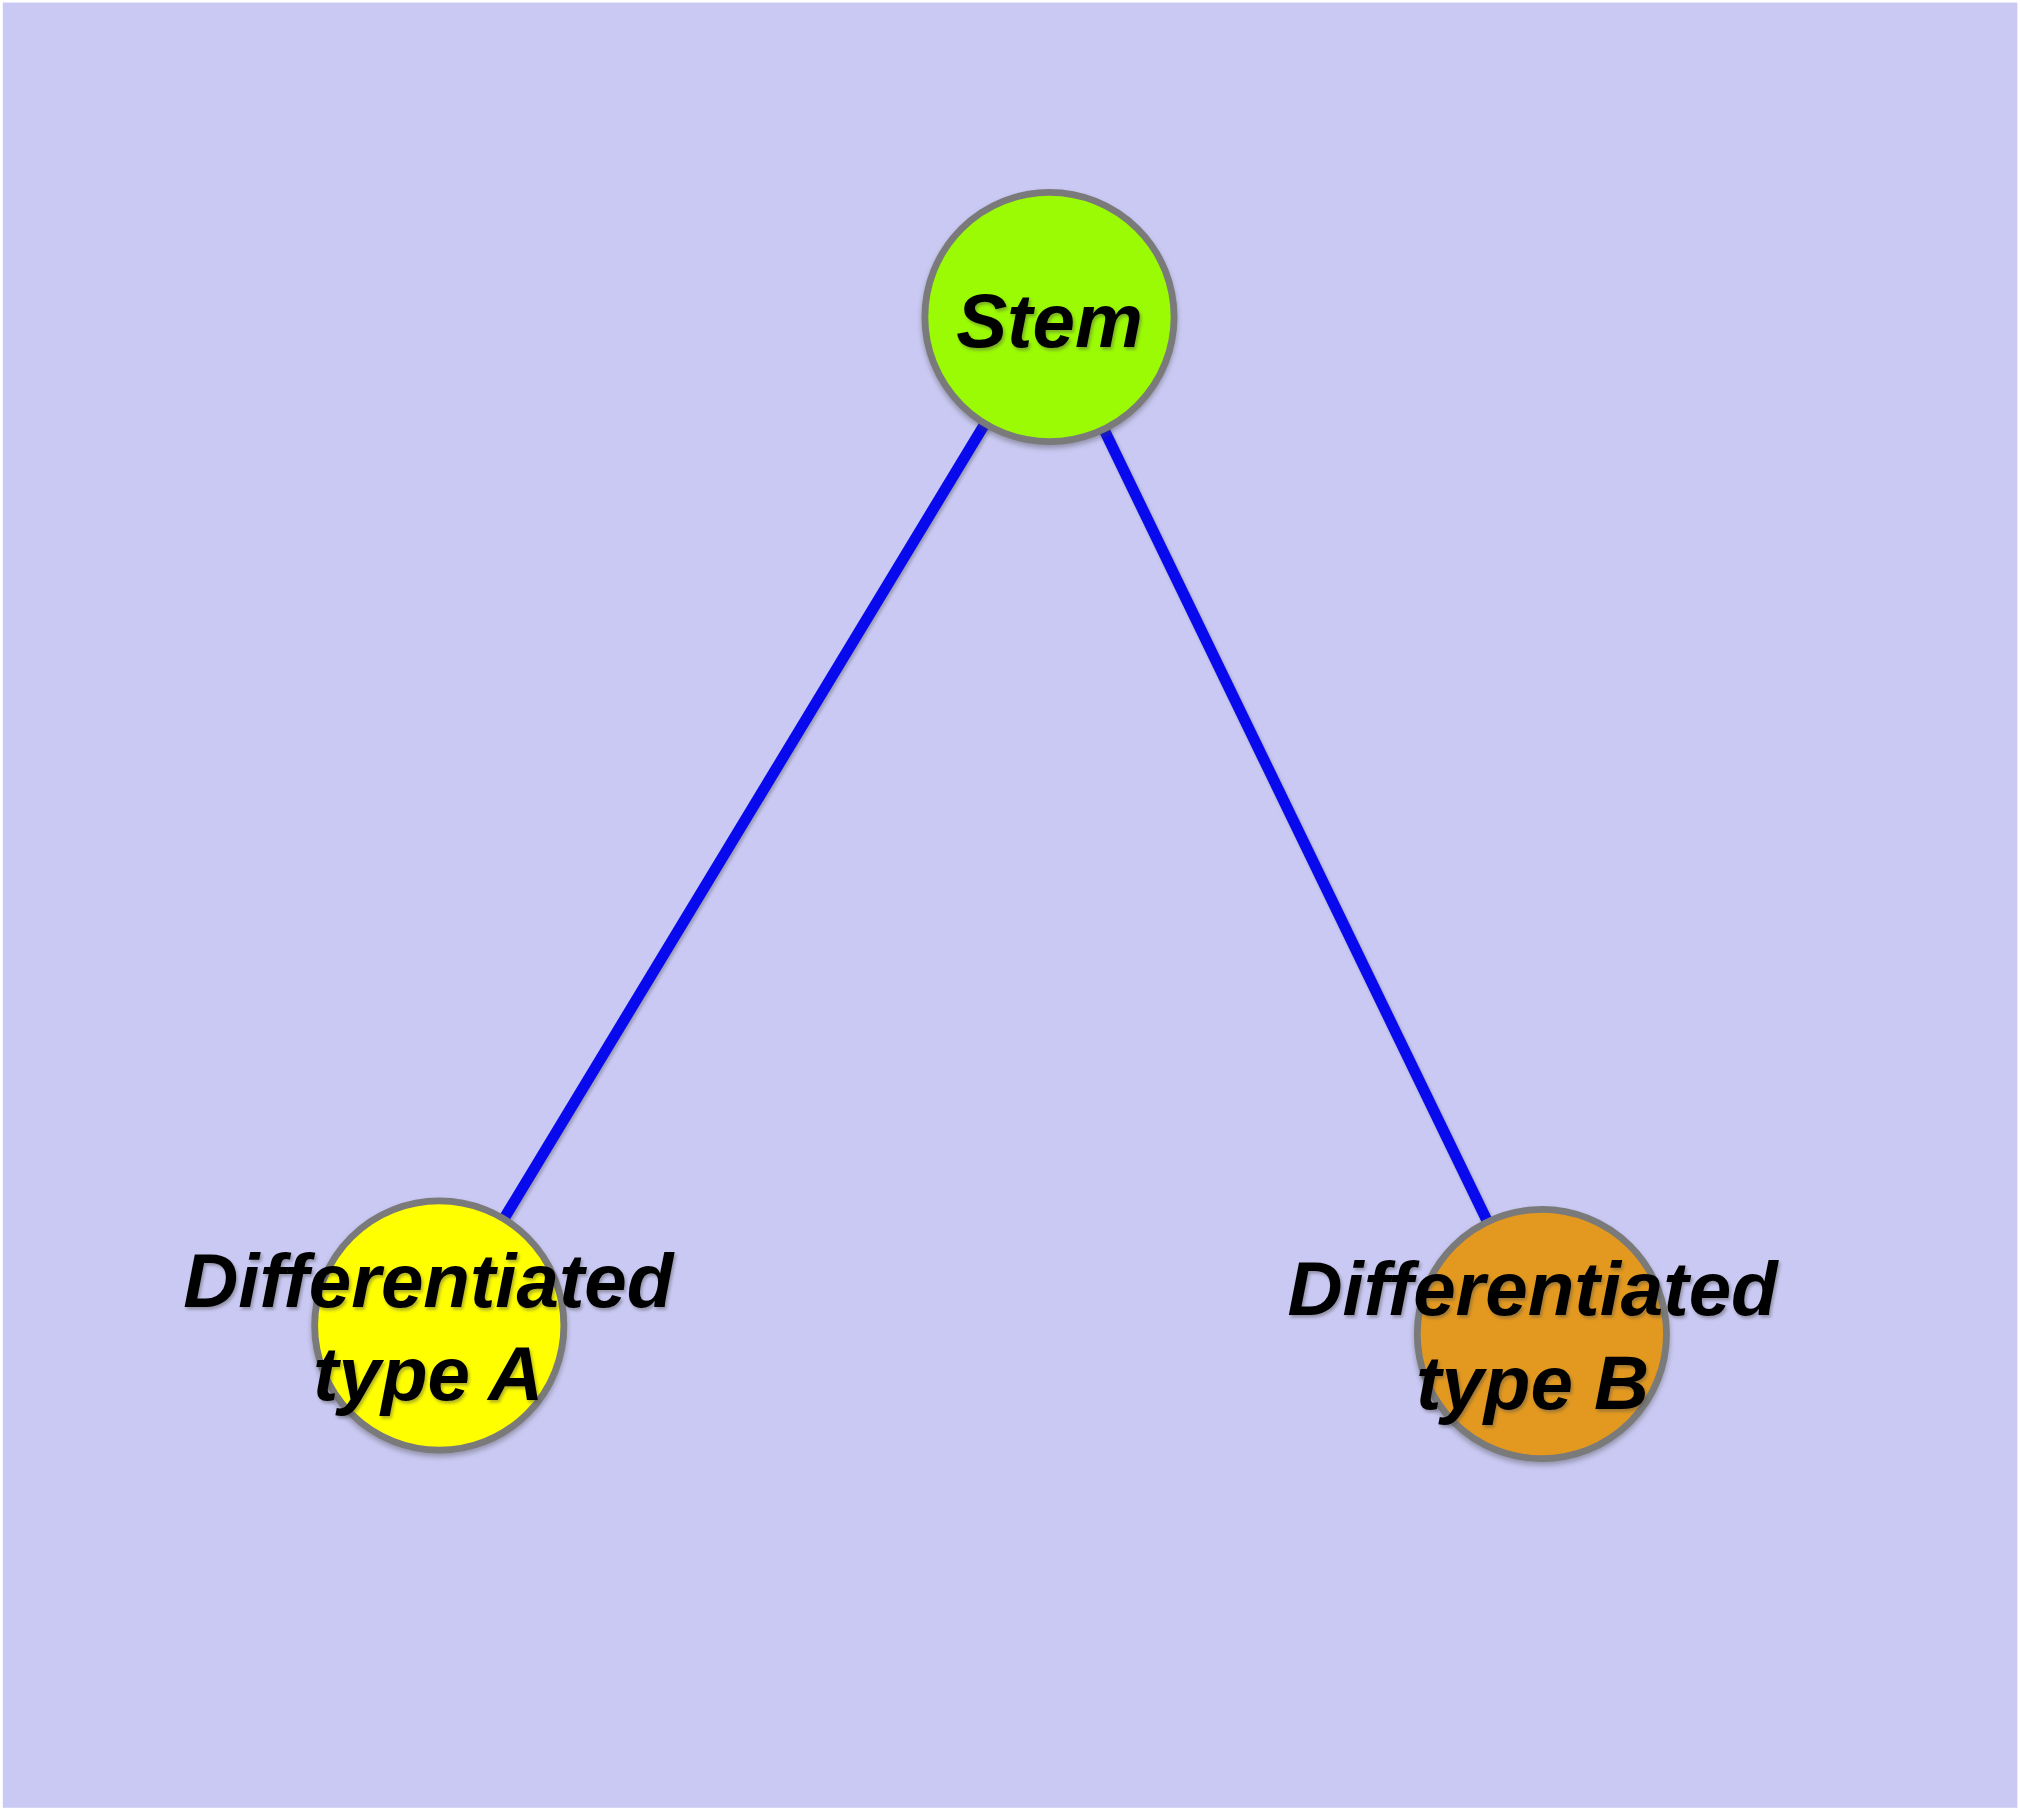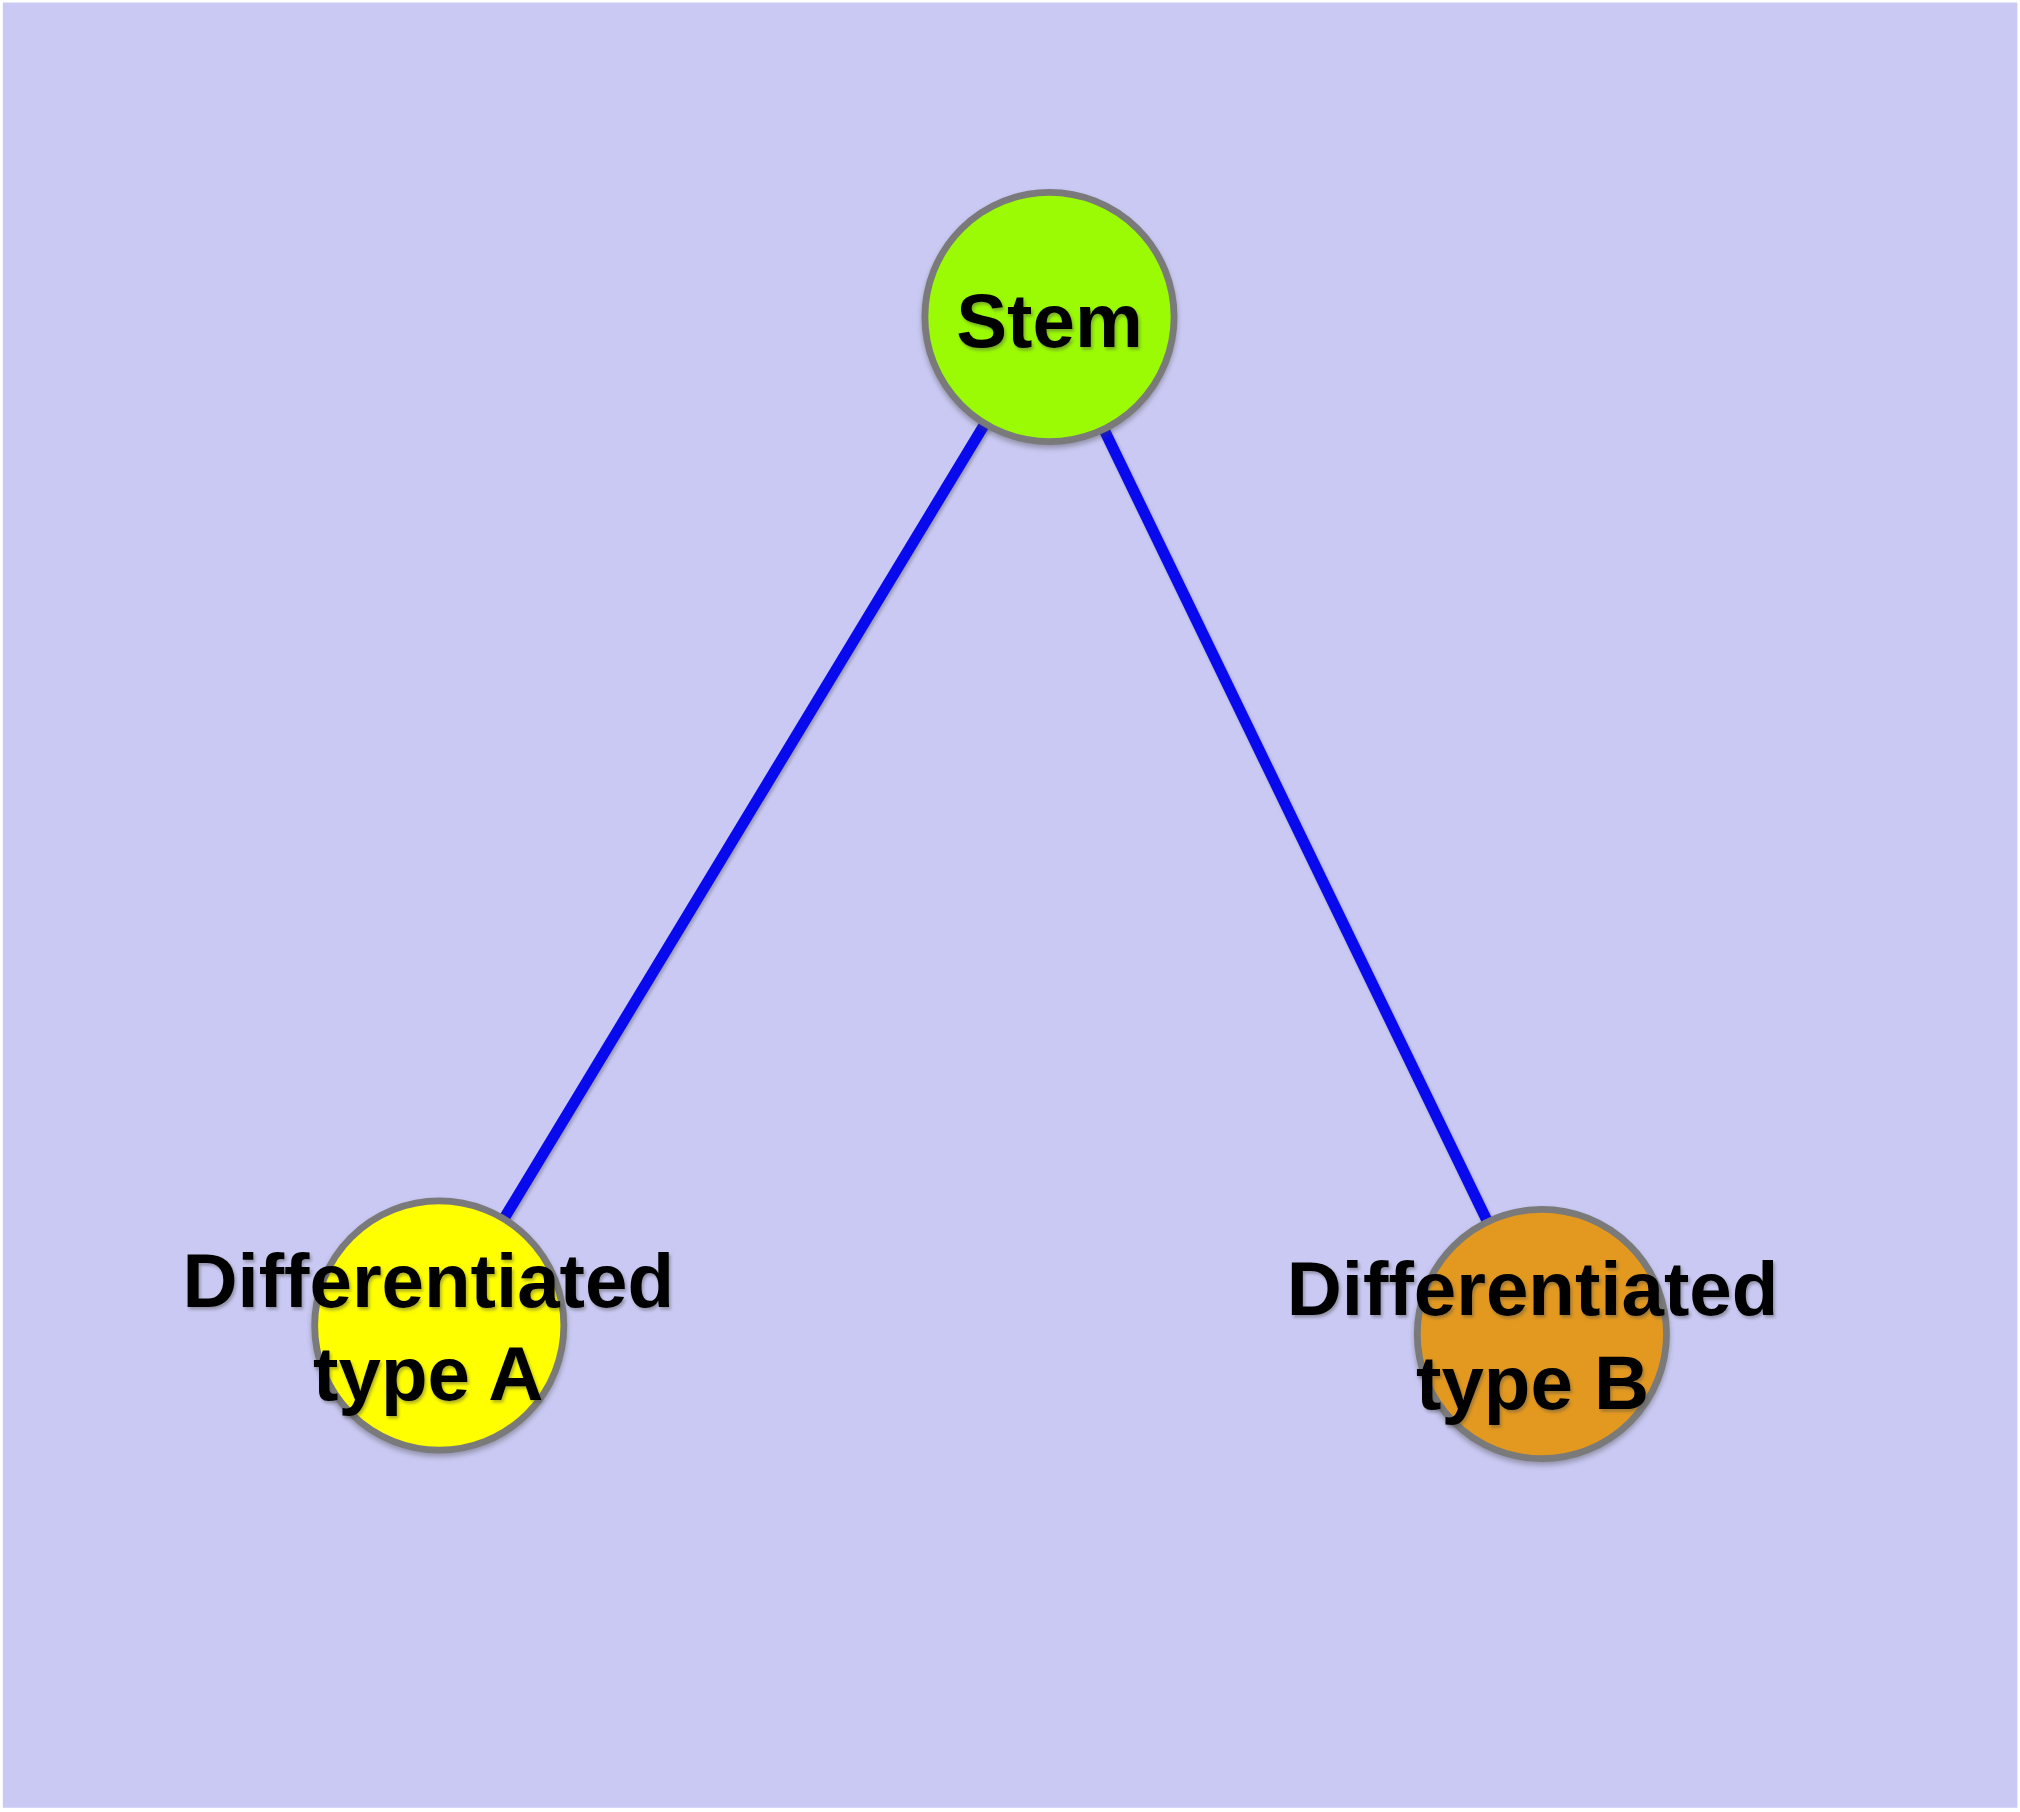--- a/index.html
+++ b/index.html
@@ -8,20 +8,21 @@
     background: #ffffff;
     width: 2021px;
     height: 1812px;
     overflow: hidden;
   }
   .figure {
     position: relative;
     width: 1687px;
     height: 1812px;
     background: #ffffff;
+    font-style: italic;
   }
   svg {
     display: block;
   }
   .edge {
     stroke-linecap: butt;
     filter: drop-shadow(2px 3px 2px rgba(70,70,70,0.35));
   }
   .node-circle {
     stroke-width: 8px;

